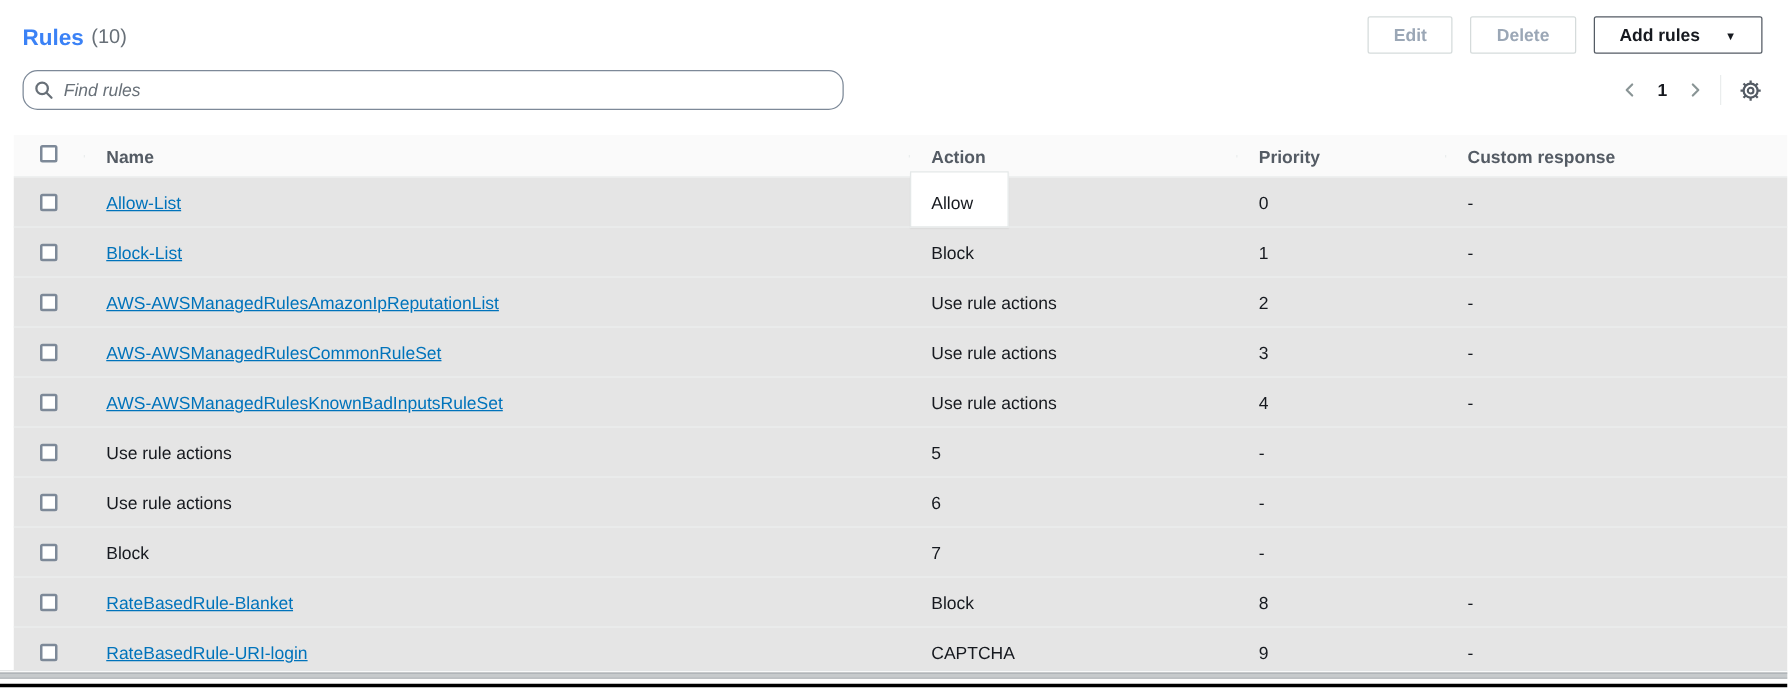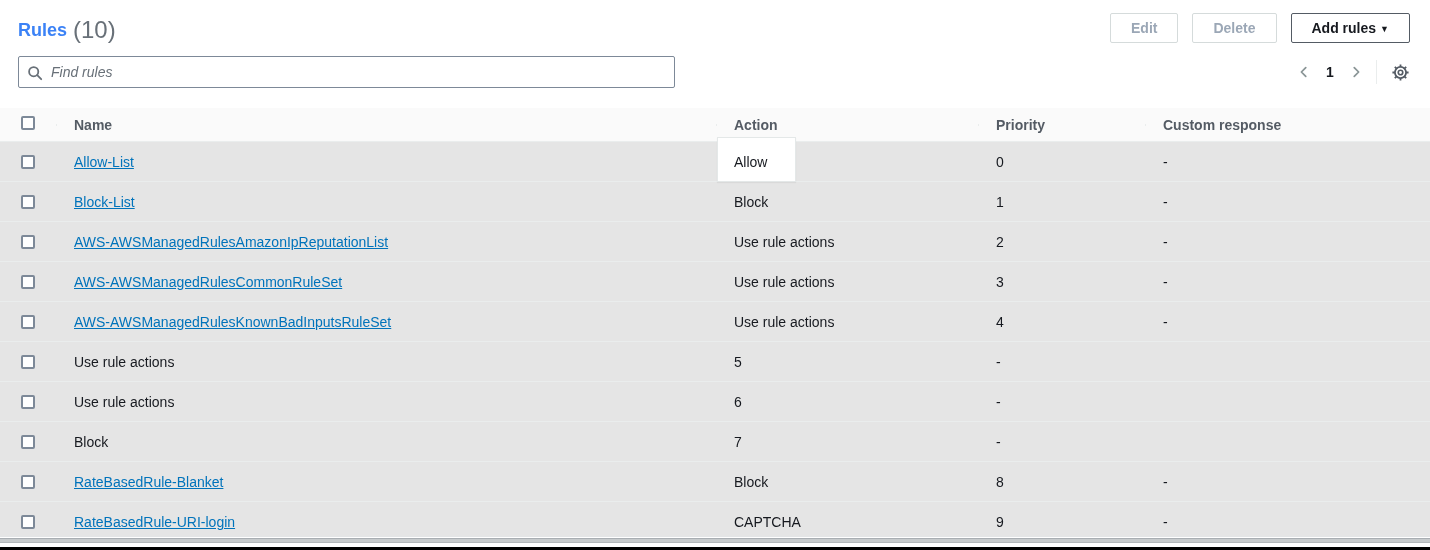--- a/index.html
+++ b/index.html
@@ -10,52 +10,52 @@
     font-family:"Liberation Sans", sans-serif;
     font-size:14px;
     color:#16191f;
     overflow:hidden;
   }
   .page { position:absolute; inset:0; border-bottom:3px solid #000; }
 
   
   .panel-header { position:absolute; left:18px; top:14px; height:32px; display:flex; align-items:center; }
   .panel-title { font-size:18px; font-weight:700; color:#3b82f6; }
-  .panel-count { font-size:24px; font-weight:400; color:#687078; margin-left:6px; }
+  .panel-count { font-size:16px; font-weight:400; color:#687078; margin-left:6px; }
 
   .header-buttons { position:absolute; right:20px; top:13px; display:flex; gap:14px; }
   .btn {
     height:30px; padding:0 20px; background:#fff; border-radius:2px;
     font-family:"Liberation Sans", sans-serif; font-size:14px; font-weight:700;
     display:flex; align-items:center; justify-content:center; cursor:pointer;
   }
   .btn-disabled { border:1px solid #d5dbdb; color:#9ba7b6; }
-  .btn-primary-outline { border:1px solid #545b64; color:#16191f; gap:4px; }
+  .btn-primary-outline { border:1px solid #545b64; color:#16191f; gap:20px; }
   .caret { font-size:9px; color:#16191f; transform:translateY(1px); }
 
   
   .search-box {
     position:absolute; left:18px; top:56px; width:657px; height:32px;
-    border:1px solid #7d8998; border-radius:2px; background:#fff;
-    display:flex; padding:8px 8px;
+    border:1px solid #7d8998; border-radius:12px; background:#fff;
+    display:flex; align-items:center; padding:8px 8px;
   }
   .search-box input {
     border:none; outline:none; flex:1; font-size:14px; font-style:italic;
     color:#687078; font-family:"Liberation Sans", sans-serif; background:transparent; margin-left:8px;
   }
   .search-box input::placeholder { color:#687078; font-style:italic; opacity:1; }
 
   .pager { position:absolute; right:16px; top:56px; height:32px; display:flex; align-items:center; }
   .pager-btn { width:26px; height:26px; display:flex; align-items:center; justify-content:center; background:none; border:none; cursor:pointer; }
   .page-num { width:26px; text-align:center; font-weight:700; color:#16191f; font-size:14px; }
   .pager-divider { width:1px; height:24px; background:#eaeded; margin:0 9px 0 7px; }
   .gear-btn { width:28px; height:28px; display:flex; align-items:center; justify-content:center; background:none; border:none; cursor:pointer; }
 
   
-  .table { position:absolute; left:0; right:0; top:108px; }
+  .table { position:absolute; left:11px; right:0; top:108px; }
   .thead, .trow {
     display:grid;
     grid-template-columns:56px 660px 262px 167px 1fr;
     align-items:center;
   }
   .thead {
     height:34px; background:#fafafa; border-bottom:1px solid #eaeded;
     font-weight:700; color:#545b64;
   }
   .th { position:relative; padding-left:18px; font-size:14px; }

